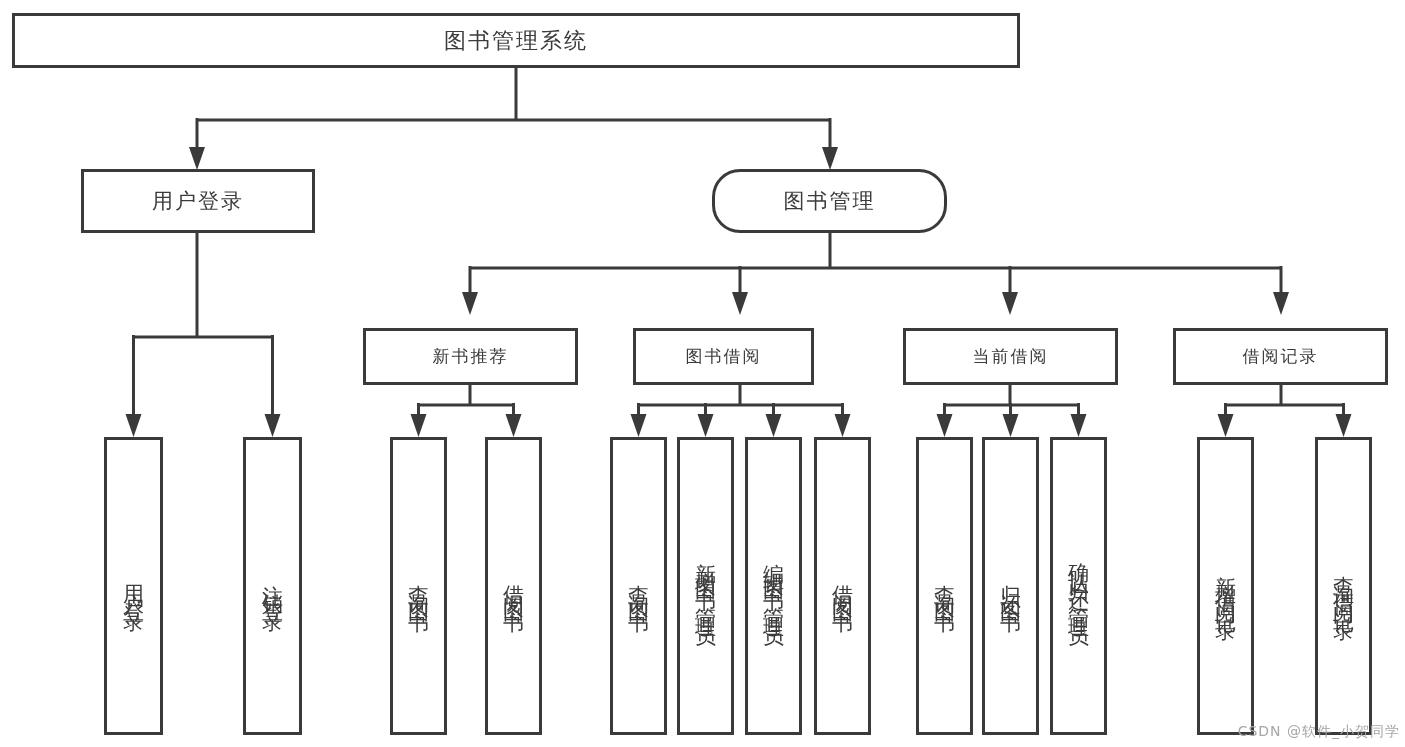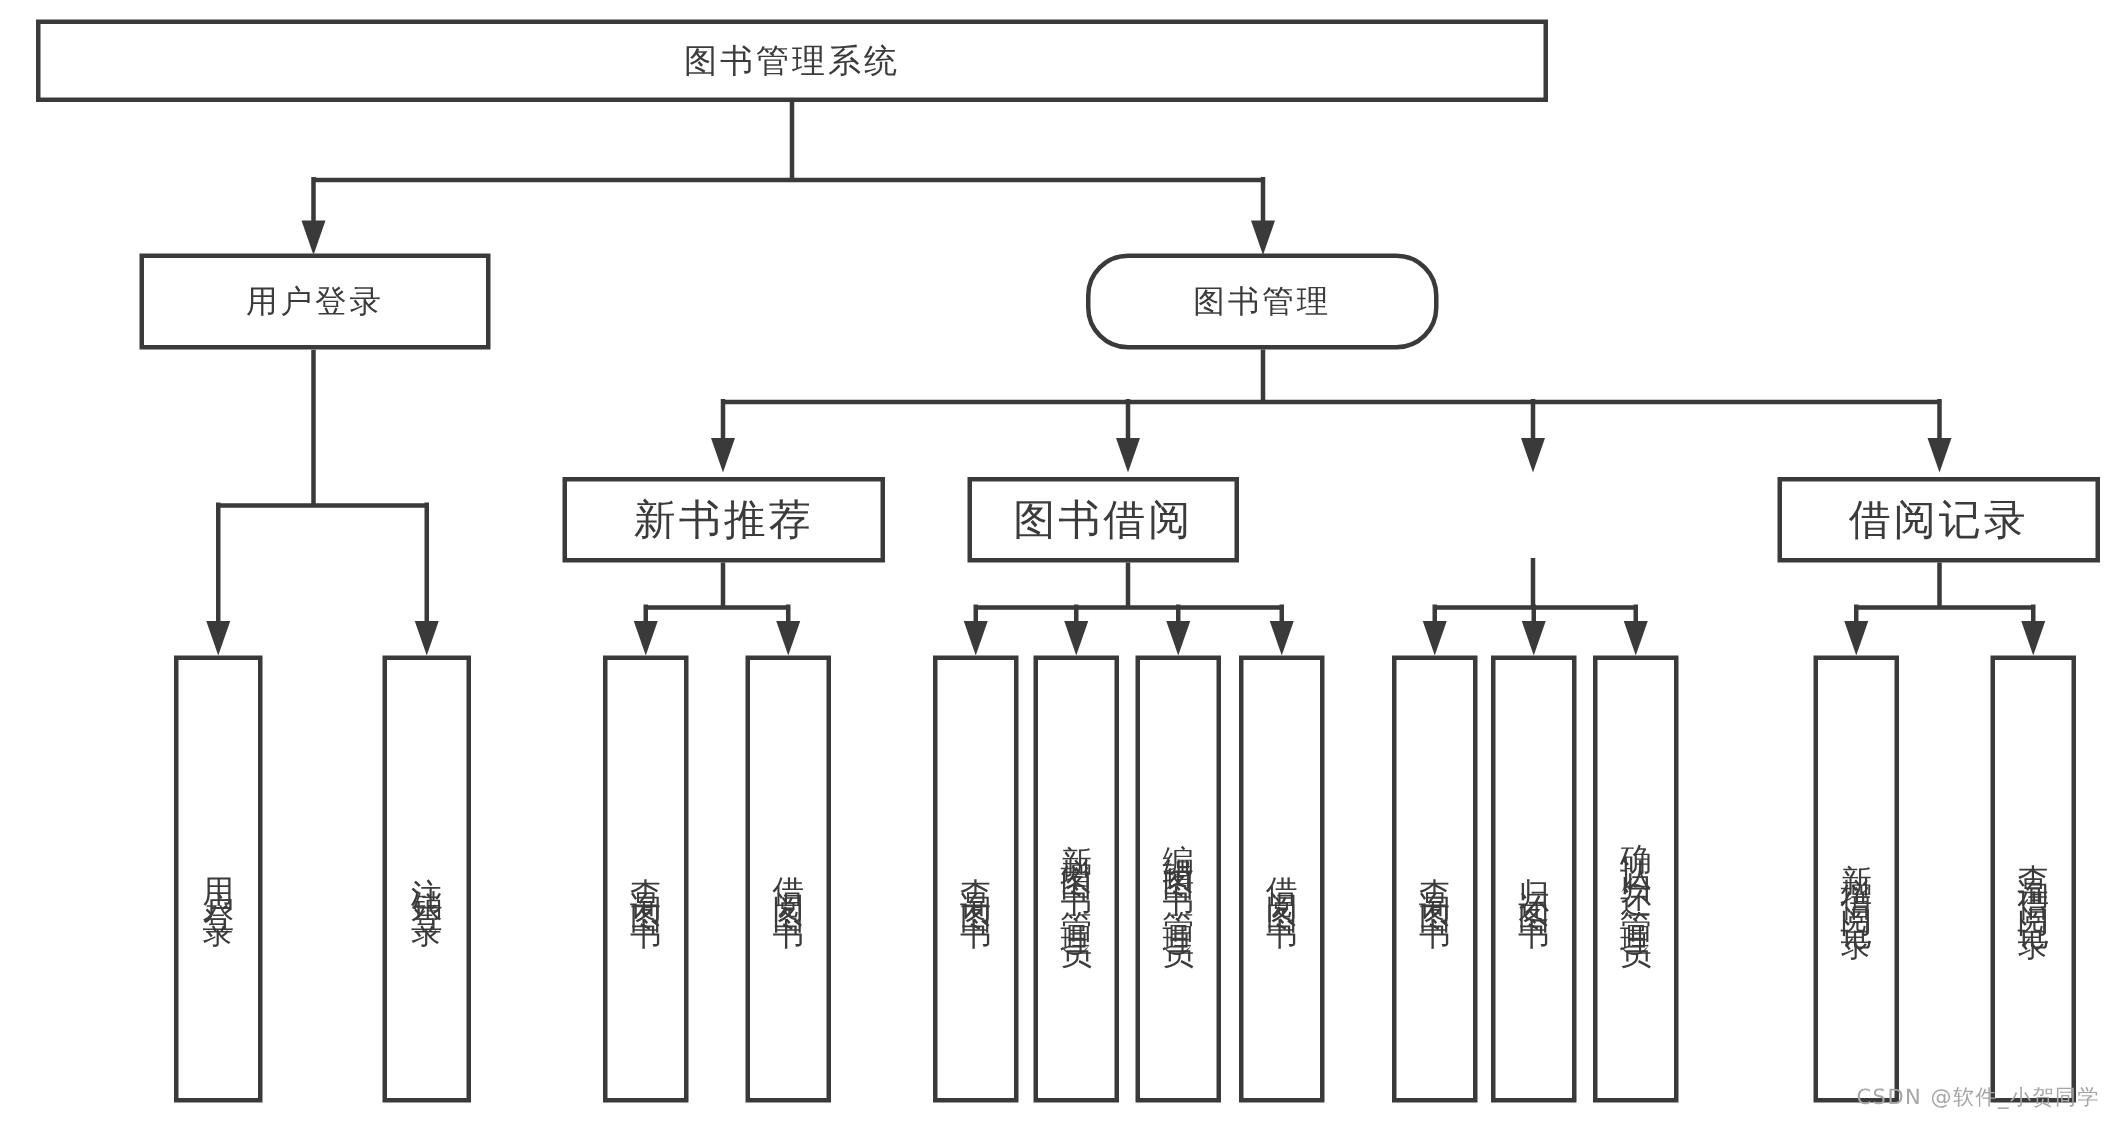--- a/index.html
+++ b/index.html
@@ -3,40 +3,40 @@
 <meta charset="utf-8">
 <style>
   html, body { margin: 0; padding: 0; }
   body {
     width: 1405px; height: 747px;
     background: var(--bg, #ffffff);
     font-family: "DejaVu Sans", "Liberation Sans", sans-serif;
     position: relative;
     overflow: hidden;
   }
-  .stage { position: absolute; inset: 0; margin-left: 12px; }
+  .stage { position: absolute; inset: 0; }
   svg.connectors { position: absolute; left: 0; top: 0; }
   svg.connectors path { stroke: var(--line, #3a3a3a); stroke-width: 3; fill: none; }
   svg.connectors polygon { fill: var(--line, #3a3a3a); stroke: none; }
 
   .node {
     position: absolute;
     box-sizing: border-box;
     background: #ffffff;
     border: 3px solid var(--line, #3a3a3a);
     display: flex;
     align-items: center;
     justify-content: center;
     color: var(--text, #3b3b3b);
     letter-spacing: 2px;
     white-space: nowrap;
   }
   .root  { left: 12px;  top: 13px;  width: 1008px; height: 55px; font-size: 22px; }
   .lvl2  { top: 169px; height: 64px; font-size: 21px; }
-  .lvl3  { top: 318px; height: 57px; font-size: 28px; }
+  .lvl3  { top: 328px; height: 57px; font-size: 17px; }
 
   .leaf {
     position: absolute;
     top: 437px; height: 298px;
     box-sizing: border-box;
     background: #ffffff;
     border: 3px solid var(--line, #3a3a3a);
     color: var(--text, #3b3b3b);
     font-size: 21px;
     writing-mode: vertical-rl;
@@ -97,20 +97,21 @@
     </g>
   </svg>
 
   <div class="node root">图书管理系统</div>
 
   <div class="node lvl2" style="left:81px; width:234px;">用户登录</div>
   <div class="node lvl2" style="left:712px; width:235px;border-radius:28px;">图书管理</div>
 
   <div class="node lvl3" style="left:363px; width:215px;">新书推荐</div>
   <div class="node lvl3" style="left:633px; width:181px;">图书借阅</div>
+  <div class="node lvl3" style="left:903px; width:215px;">当前借阅</div>
   <div class="node lvl3" style="left:1173px; width:215px;text-align:center;">借阅记录</div>
 
   <div class="leaf" style="left:104px; width:59px;">用户登录</div>
   <div class="leaf" style="left:243px; width:59px;">注销登录</div>
 
   <div class="leaf" style="left:390px; width:57px;">查询图书</div>
   <div class="leaf" style="left:485px; width:57px;">借阅图书</div>
 
   <div class="leaf" style="left:610px; width:57px;">查询图书</div>
   <div class="leaf" style="left:677px; width:57px;">新增图书（管理员）</div>

